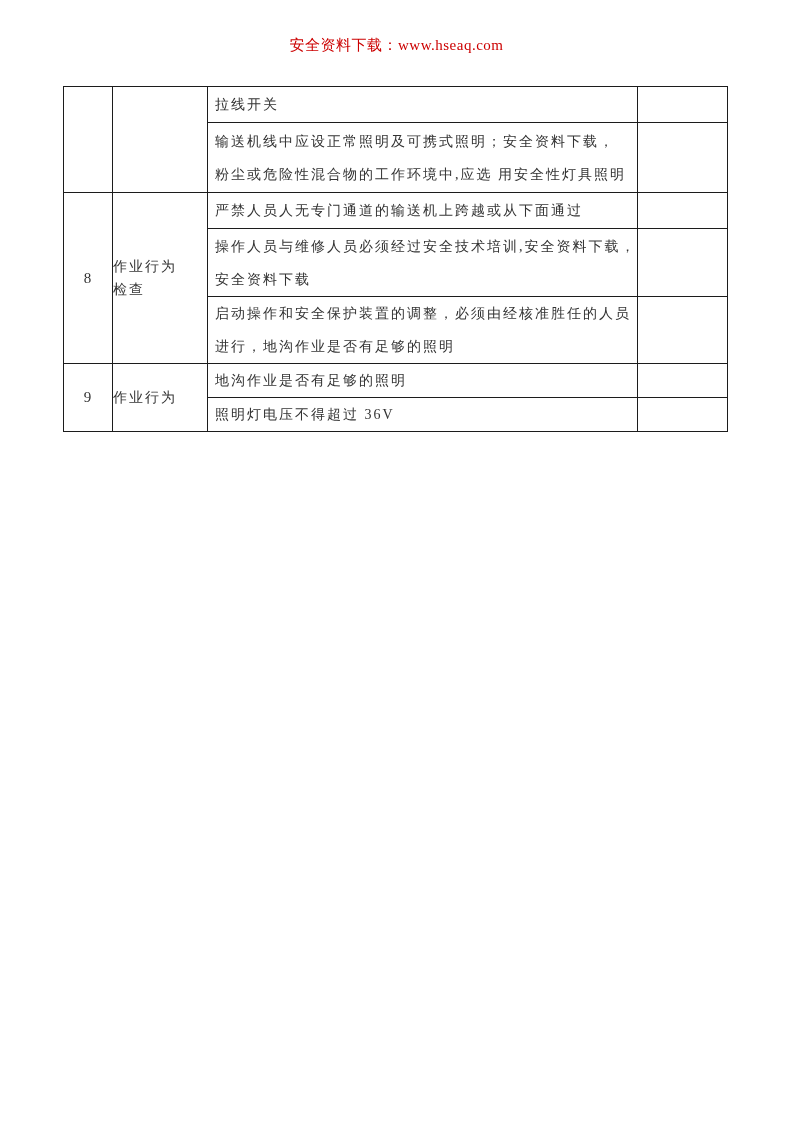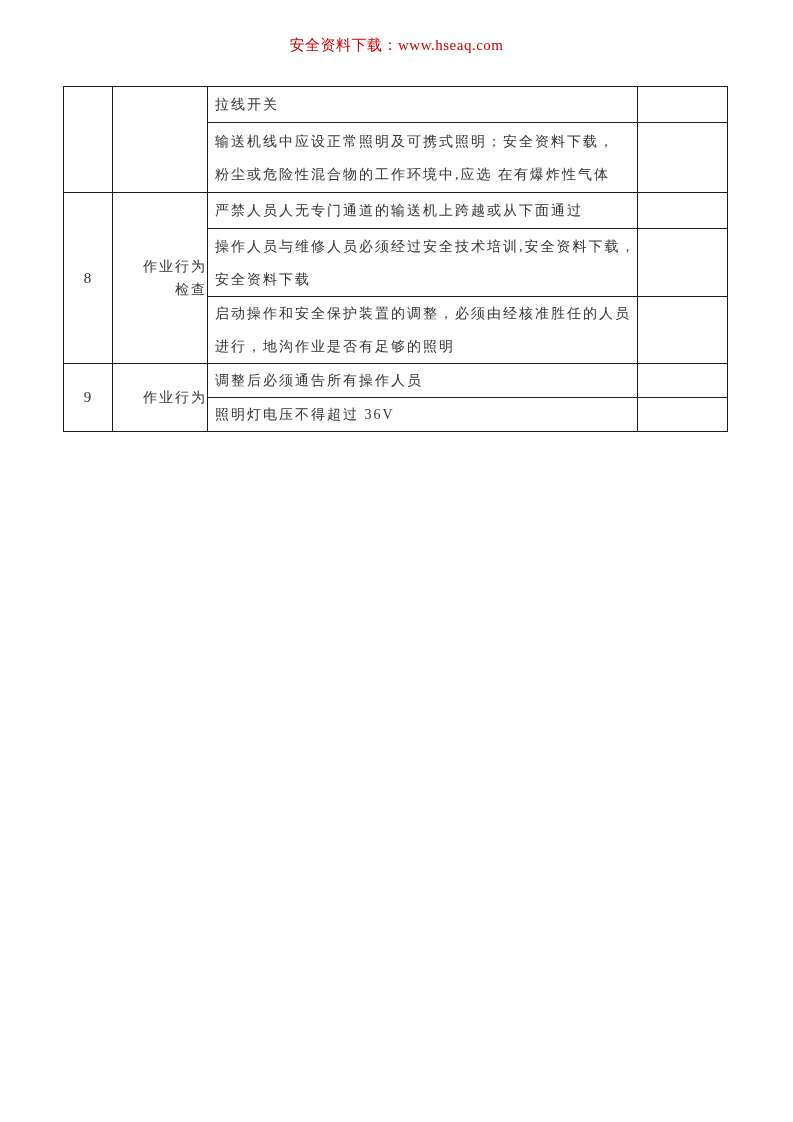--- a/index.html
+++ b/index.html
@@ -34,21 +34,21 @@
     border: 1.6px solid #1c1c1c;
     vertical-align: middle;
     color: #333333;
   }
   td.seq {
     text-align: center;
     font-size: 15px;
     letter-spacing: 1px;
   }
   td.cat {
-    text-align: right;
+    text-align: left;
     font-size: 14px;
     letter-spacing: 2px;
     border-radius: 13px;
   }
   td.cat .cat-line { line-height: 23px; }
   td.item { padding: 0 4px 0 7px; }
   td.item .ln {
     font-size: 14px;
     letter-spacing: 2px;
     line-height: 33px;
@@ -79,21 +79,21 @@
         </td>
         <td class="item">
           <div class="ln">拉线开关</div>
         </td>
         <td class="result"></td>
       </tr>
 
       <tr style="height:70px">
         <td class="item">
           <div class="ln">输送机线中应设正常照明及可携式照明；安全资料下载，</div>
-          <div class="ln">粉尘或危险性混合物的工作环境中,应选 在有爆炸性气体</div>
+          <div class="ln">粉尘或危险性混合物的工作环境中,应选 用安全性灯具照明</div>
         </td>
         <td class="result"></td>
       </tr>
 
       <tr style="height:36px">
         <td class="seq" rowspan="3">8</td>
         <td class="cat" rowspan="3">
           <div class="cat-line">作业行为</div>
           <div class="cat-line">检查</div>
         </td>
@@ -118,21 +118,21 @@
         </td>
         <td class="result"></td>
       </tr>
 
       <tr style="height:32px">
         <td class="seq" rowspan="2">9</td>
         <td class="cat" rowspan="2">
           <div class="cat-line">作业行为</div>
         </td>
         <td class="item">
-          <div class="ln">调整后必须通告所有操作人员</div>
+          <div class="ln">地沟作业是否有足够的照明</div>
         </td>
         <td class="result"></td>
       </tr>
 
       <tr style="height:31px">
         <td class="item">
           <div class="ln">照明灯电压不得超过 36V</div>
         </td>
         <td class="result"></td>
       </tr>

